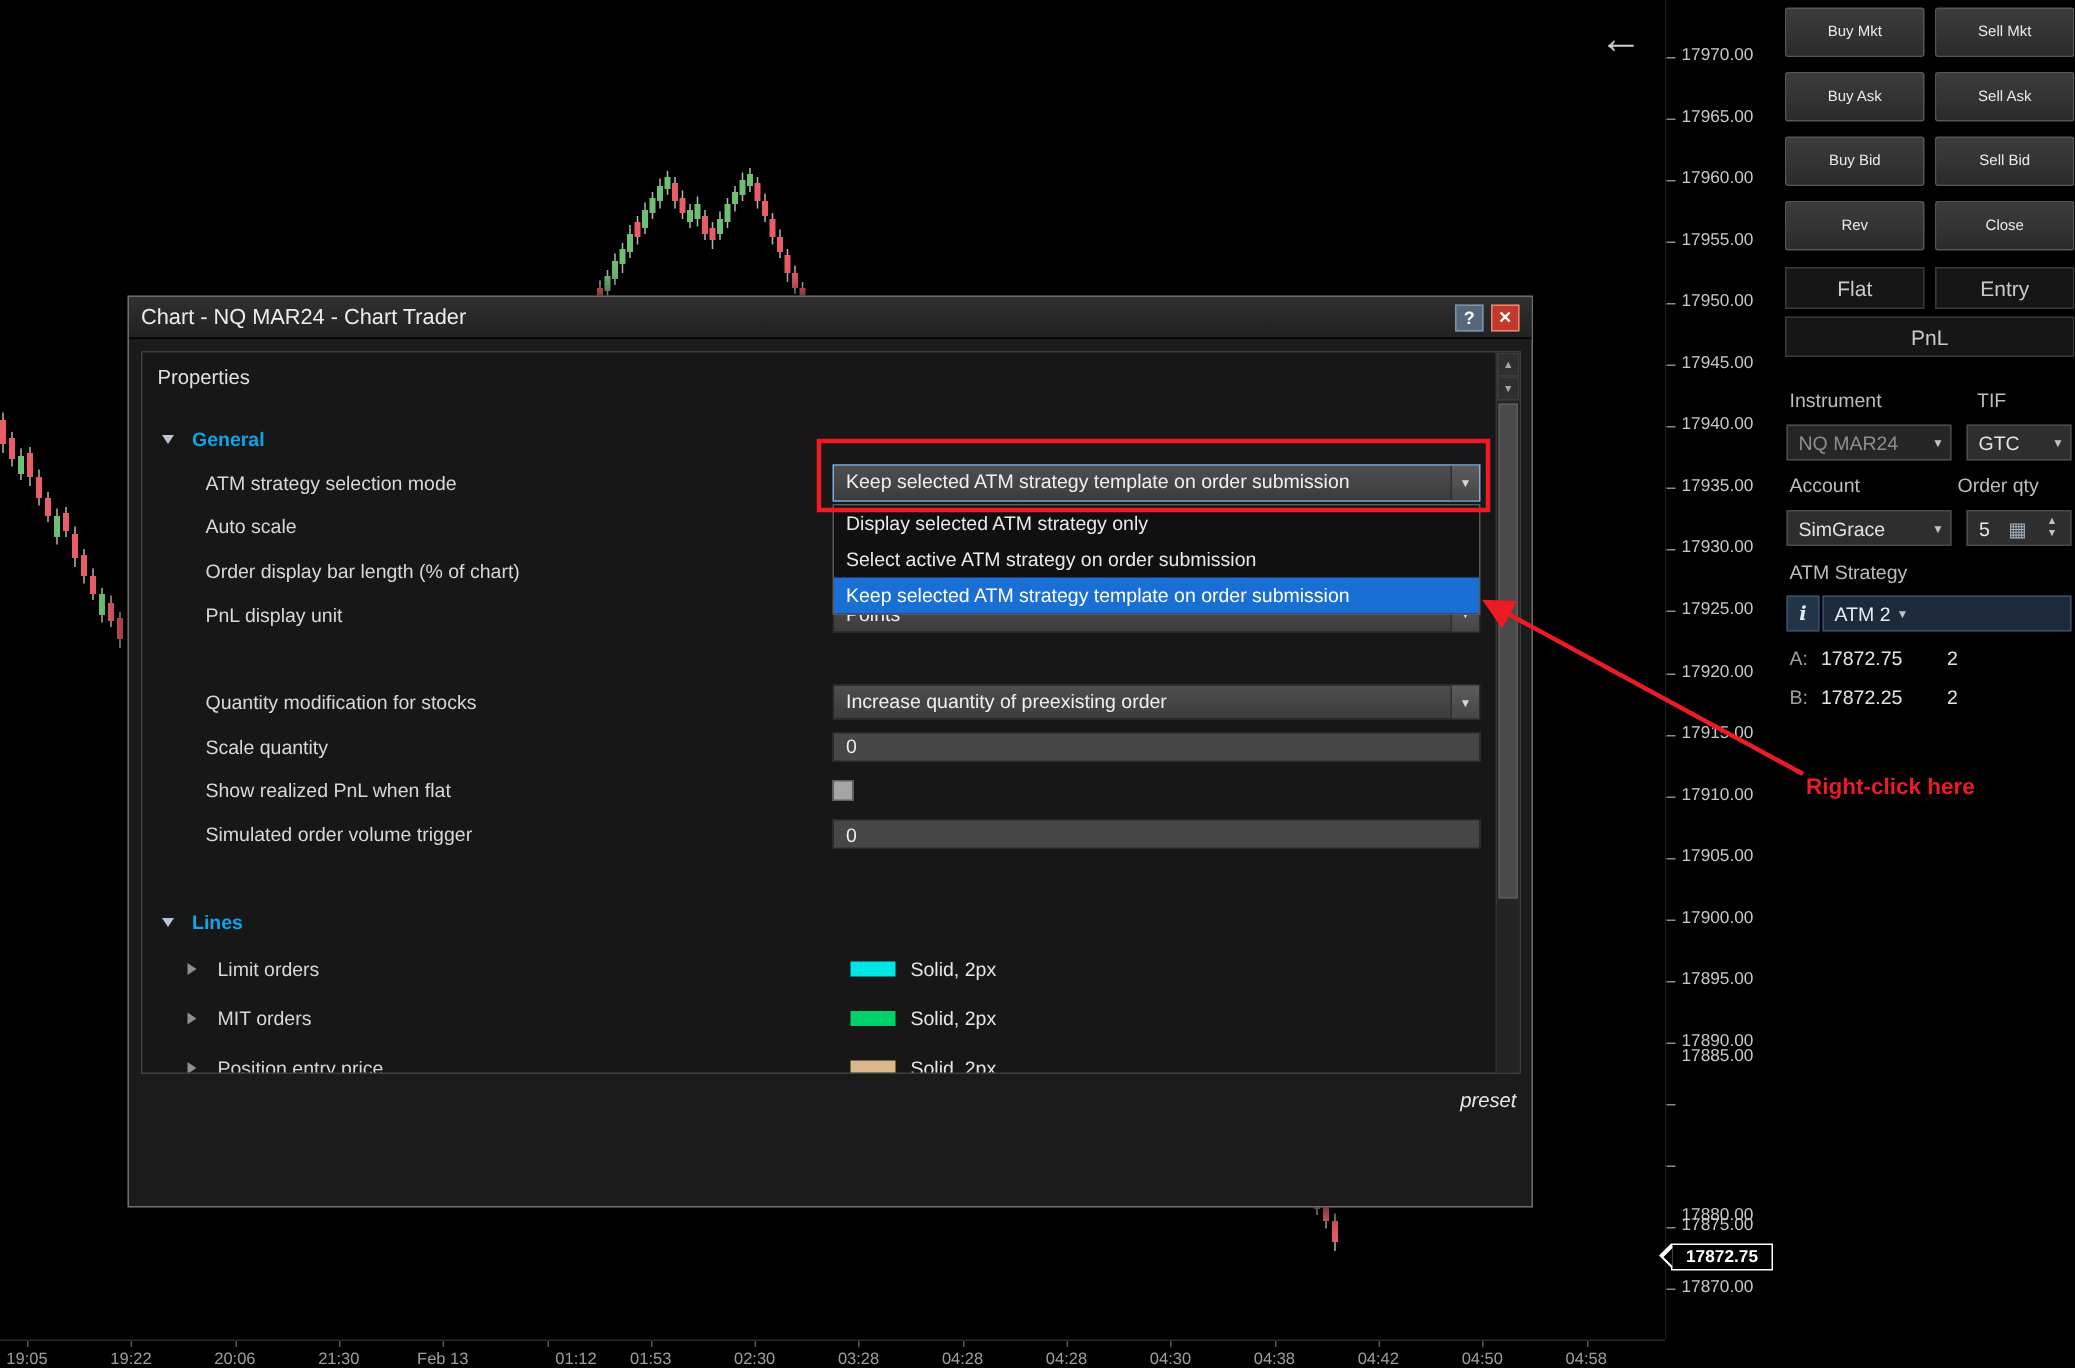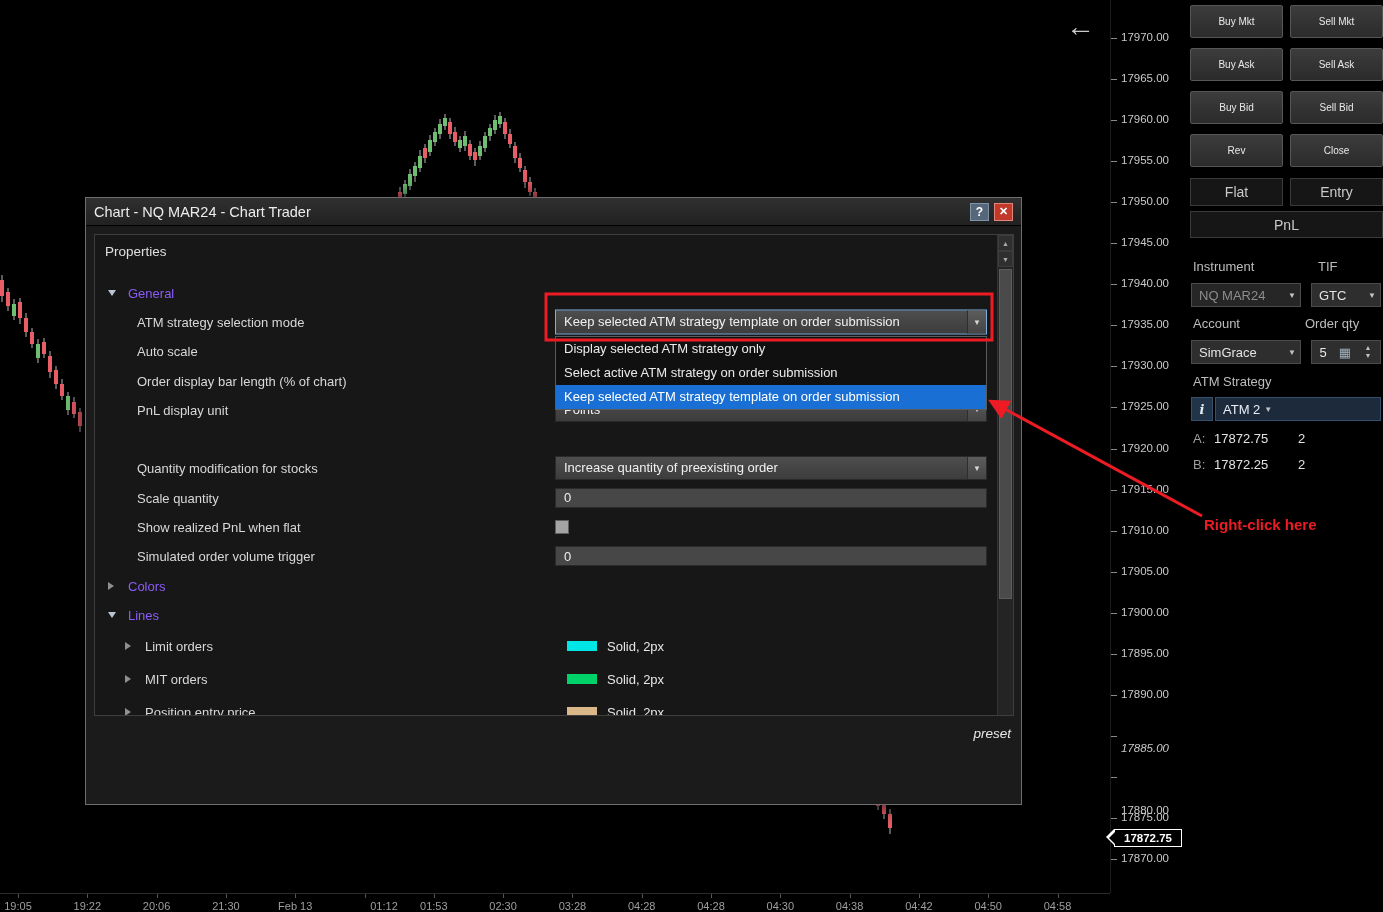--- a/index.html
+++ b/index.html
@@ -72,21 +72,21 @@
   .close-btn{width:19px;height:18px;background:#c0392b;border:1px solid #e2867c;color:#fff;font-size:11px;
      font-weight:bold;display:flex;align-items:center;justify-content:center;cursor:pointer}
   .props-box{position:absolute;left:8px;top:36px;width:920px;height:482px;background:#171717;
      border:1px solid #3e3e3e;overflow:hidden}
   .props-header{position:absolute;left:10px;top:9px;color:#e0e0e0;font-size:13.5px}
   .prop-row{position:absolute;left:0;width:902px;cursor:default}
   .tri{position:absolute;top:50%;transform:translateY(-50%);width:0;height:0}
   .tri-down{border-left:4.5px solid transparent;border-right:4.5px solid transparent;border-top:6px solid #b9c6d2}
   .tri-right{border-top:4.5px solid transparent;border-bottom:4.5px solid transparent;border-left:6px solid #8f8f8f}
   .prop-label{position:absolute;top:50%;transform:translateY(-50%);font-size:13px;color:#d8d8d8;white-space:nowrap}
-  .prop-label.section{font-weight:normal;color:#8b5cf6}
+  .prop-label.section{font-weight:bold;color:#0ea5e9}
   .w-combo{position:absolute;left:460px;top:50%;transform:translateY(-50%);width:432px;height:24px;
      background:linear-gradient(#4e4e4e,#3c3c3c);border:1px solid #2a2a2a;display:flex;cursor:pointer}
   .w-combo.focused{height:25px;border:1px solid #7ab0e0}
   .combo-text{flex:1;overflow:hidden;white-space:nowrap;line-height:22px;padding-left:8px;font-size:13px;color:#f0f0f0}
   .combo-arrow-box{width:19px;display:flex;align-items:center;justify-content:center;font-size:8px;color:#d6d6d6;
      background:linear-gradient(#5c5c5c,#454545);border-left:1px solid #2e2e2e}
   .w-check{position:absolute;left:460px;top:50%;transform:translateY(-50%);width:14px;height:14px;
      background:#a4a4a4;border:1px solid #5f5f5f;cursor:pointer}
   .w-input{position:absolute;left:460px;top:50%;transform:translateY(-50%);width:432px;height:20px;
      background:#474747;border:1px solid #2a2a2a;color:#f0f0f0;font-size:13px;padding:0 8px;
@@ -255,21 +255,21 @@
       <div class="p-label" style="top: 523.6px;">17910.00</div>
       <div class="p-tick" style="top: 571.65px;"></div>
       <div class="p-label" style="top: 564.65px;">17905.00</div>
       <div class="p-tick" style="top: 612.7px;"></div>
       <div class="p-label" style="top: 605.7px;">17900.00</div>
       <div class="p-tick" style="top: 653.75px;"></div>
       <div class="p-label" style="top: 646.75px;">17895.00</div>
       <div class="p-tick" style="top: 694.8px;"></div>
       <div class="p-label" style="top: 687.8px;">17890.00</div>
       <div class="p-tick" style="top: 735.85px;"></div>
-      <div class="p-label" style="top: 742px; font-style: italic;">17885.00</div>
+      <div class="p-label" style="top: 698px;">17885.00</div>
       <div class="p-tick" style="top: 776.9px;"></div>
       <div class="p-label" style="top: 769.9px; margin-top: 34px;">17880.00</div>
       <div class="p-tick" style="top: 817.95px;"></div>
       <div class="p-label" style="top: 810.95px;">17875.00</div>
       <div class="p-tick" style="top: 859px;"></div>
       <div class="p-label" style="top: 852px;">17870.00</div>
     </div>
 
   <div id="time-axis">
       <div class="t-tick" style="left: 18px;"></div>
@@ -423,24 +423,20 @@
           <input class="w-input" value="0" style="">
         </div>
         <div class="prop-row" style="top: 277.4px; height: 29.3px;">
           <div class="prop-label" style="left: 42px;">Show realized PnL when flat</div>
           <div class="w-check"></div>
         </div>
         <div class="prop-row" style="top: 306.7px; height: 29.3px;">
           <div class="prop-label" style="left: 42px;">Simulated order volume trigger</div>
           <input class="w-input" value="0" style="">
         </div>
-        <div class="prop-row" style="top: 336px; height: 29.3px;">
-          <div class="tri tri-right" style="left: 13px;"></div>
-          <div class="prop-label section" style="left: 33px;">Colors</div>
-        </div>
         <div class="prop-row" style="top: 365.3px; height: 29.3px;">
           <div class="tri tri-down" style="left: 13px;"></div>
           <div class="prop-label section" style="left: 33px;">Lines</div>
         </div>
         <div class="prop-row" style="top: 394.6px; height: 33px;">
           <div class="tri tri-right" style="left: 30px;"></div>
           <div class="prop-label" style="left: 50px;">Limit orders</div>
           <div class="ls-swatch" style="background: rgb(0, 229, 229);"></div>
           <div class="ls-text">Solid, 2px</div>
         </div>

